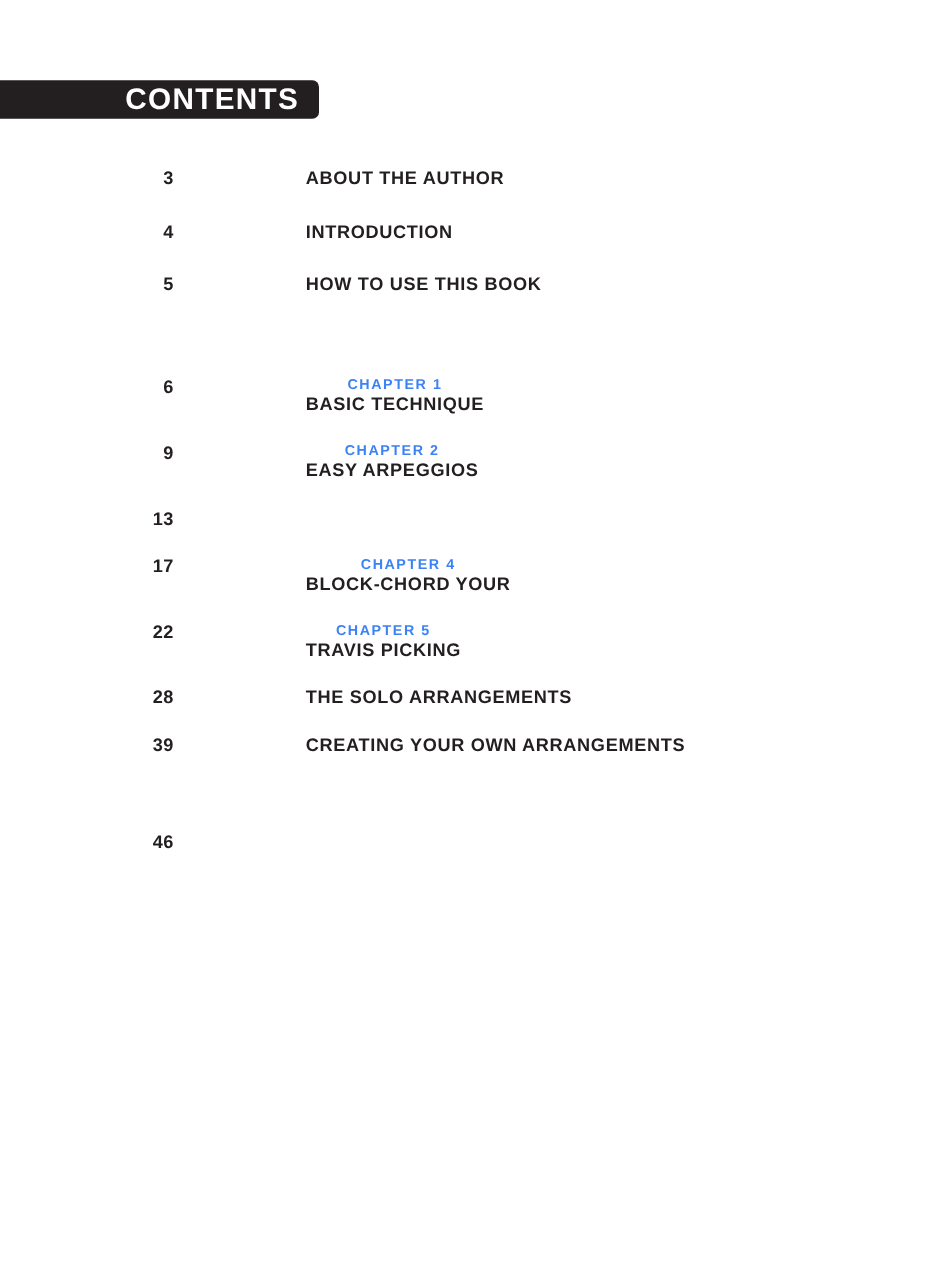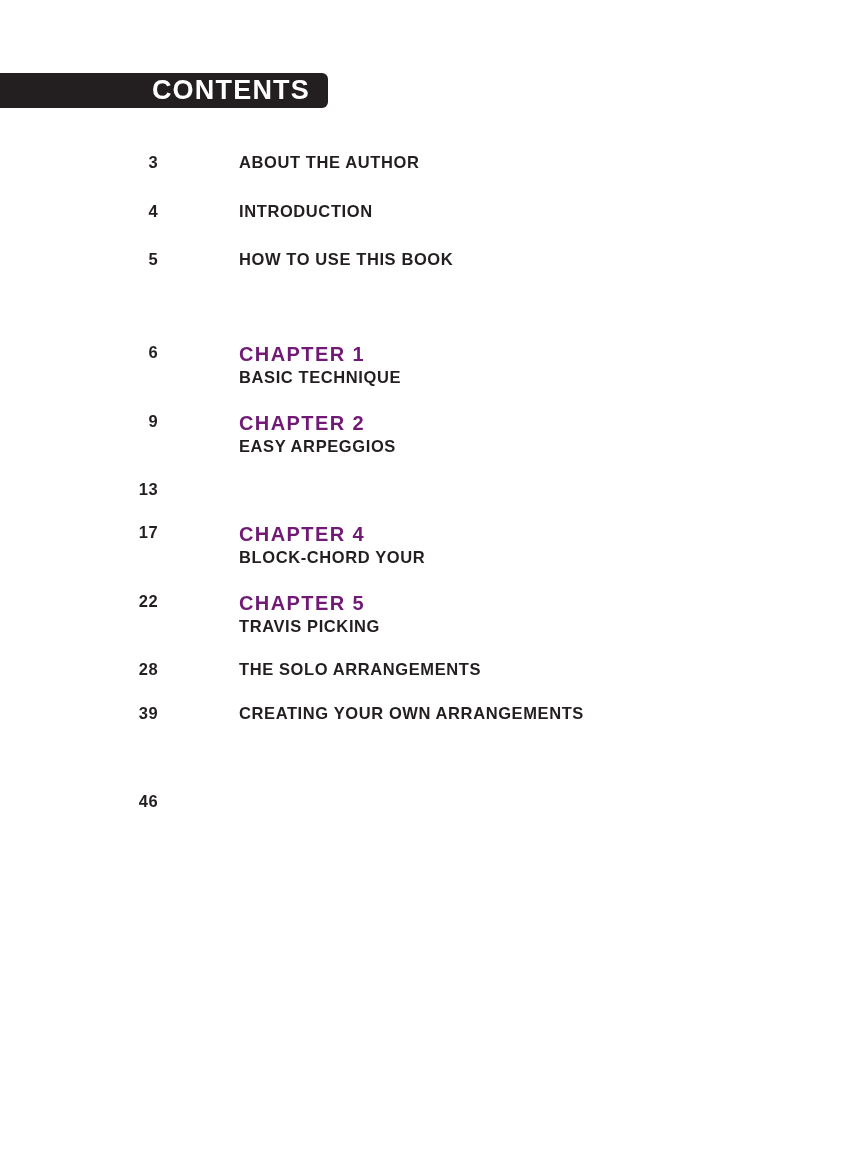--- a/index.html
+++ b/index.html
@@ -14,21 +14,21 @@
     color: #231f20;
     position: relative;
     overflow: hidden;
   }
 
   
   .contents-banner {
     position: absolute;
     left: 0;
     top: 73px;
-    width: 328px;
+    width: 290px;
     height: 35px;
     background: #231f20;
     border-top-right-radius: 6px;
     border-bottom-right-radius: 6px;
     display: flex;
     align-items: center;
     justify-content: flex-end;
     box-sizing: border-box;
     padding-right: 18px;
   }
@@ -57,29 +57,30 @@
     width: 158px;
     text-align: right;
     padding-right: 0;
     box-sizing: border-box;
     font-size: 16.5px;
     font-weight: bold;
     letter-spacing: 0.4px;
     color: #231f20;
   }
   .toc-row .text-col {
-    padding-left: 81px;
+    padding-left: 120px;
     box-sizing: border-box;
   }
   .chapter-label {
-    font-size: 20px;
+    font-size: 13px;
     font-weight: bold;
     letter-spacing: 1.4px;
-    color: #701a75;
+    color: #3b82f6;
     line-height: 1.25;
+    text-align: center;
   }
   .entry-title {
     font-size: 16.5px;
     font-weight: bold;
     letter-spacing: 0.6px;
     color: #231f20;
     line-height: 1.25;
     white-space: nowrap;
   }
 

